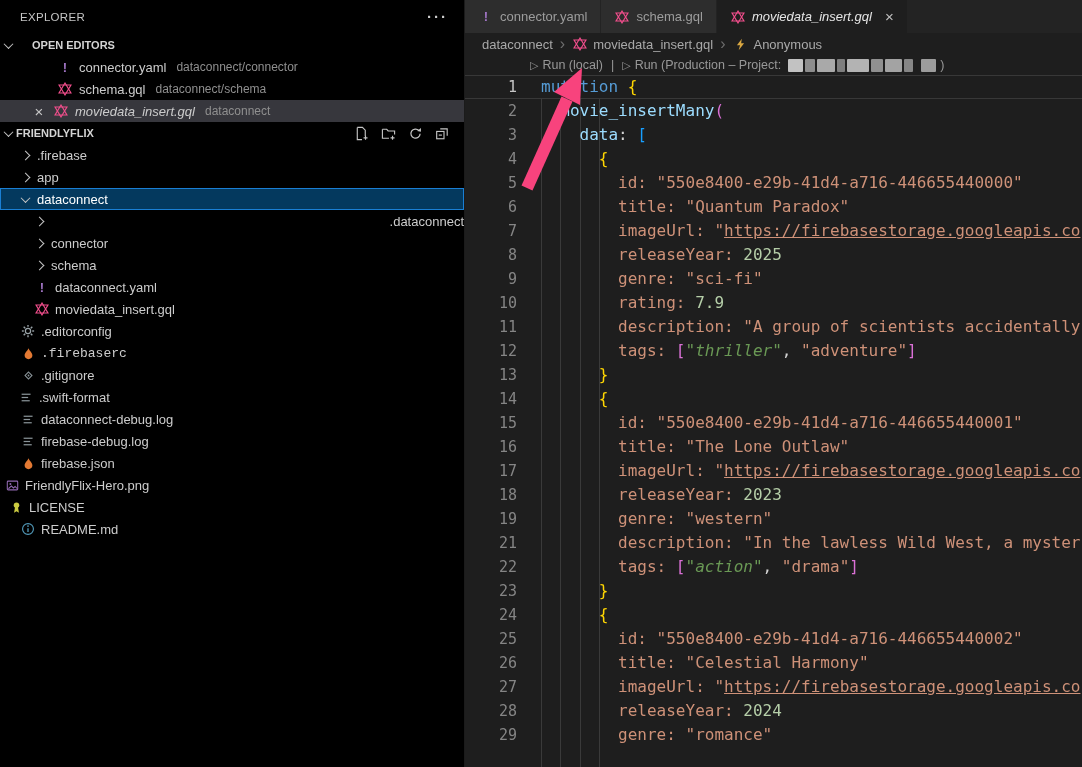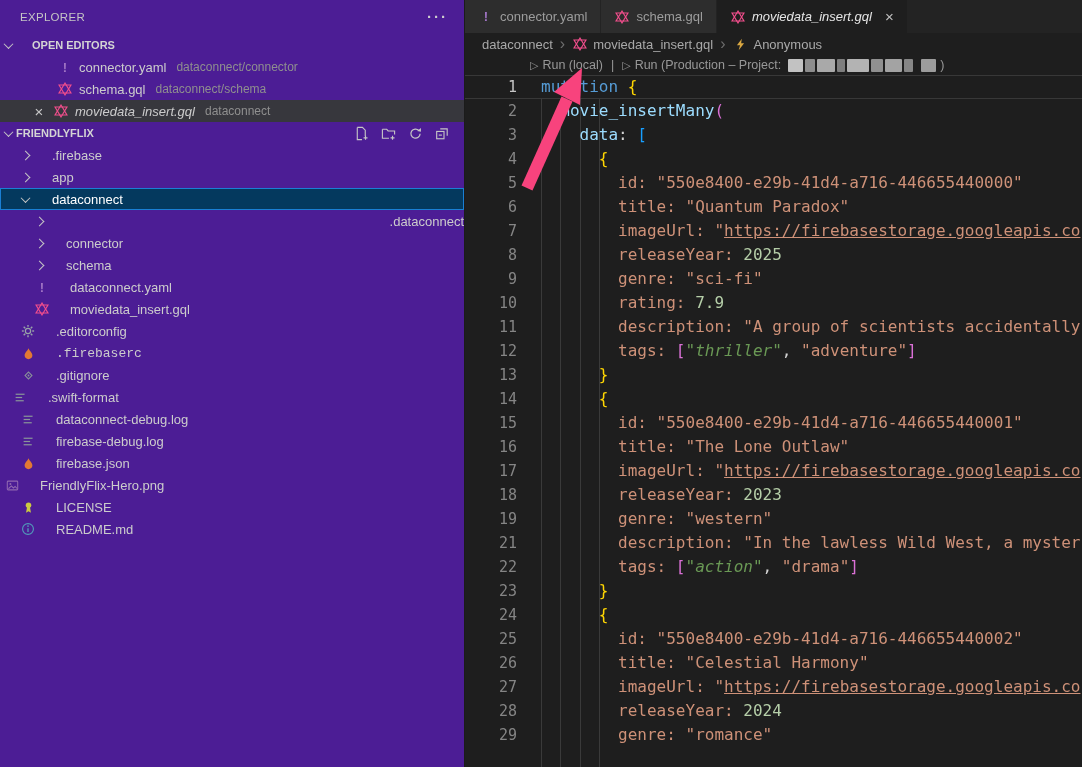--- a/index.html
+++ b/index.html
@@ -1,35 +1,35 @@
 <!DOCTYPE html>
 <html><head>
 <meta charset="utf-8">
 <style>
   html,body{margin:0;padding:0;background:#1e1e1e}
   body{width:1082px;height:767px;overflow:hidden;font-family:"Liberation Sans",sans-serif;color:#ccc;-webkit-font-smoothing:antialiased}
   .app{position:relative;width:1082px;height:767px;display:flex;overflow:hidden}
 
   
-  .sidebar{width:464px;flex:none;background:#4c1d95;position:relative;overflow:hidden;border-right:1px solid #1b1b1b}
+  .sidebar{width:464px;flex:none;background:#000000;position:relative;overflow:hidden;border-right:1px solid #1b1b1b}
   .sb-title{height:34px;display:flex;align-items:center;padding:0 16px 0 20px;font-size:11.5px;letter-spacing:.3px;color:#c5c5c5}
   .more{margin-left:auto;color:#cdcdcd;font-size:15px;font-weight:700;letter-spacing:2px;cursor:pointer;line-height:10px}
   .section-header{height:22px;display:flex;align-items:center;font-size:11px;font-weight:700;color:#d4d4d4;padding-left:5px}
   .proj-actions{margin-left:auto;display:flex;gap:12px;padding-right:14px;align-items:center}
   .act{display:inline-flex;cursor:pointer}
   .chev{display:inline-block;width:6px;height:6px;border-right:1.4px solid #c5c5c5;border-bottom:1.4px solid #c5c5c5;flex:none}
   .chev.right{transform:rotate(-45deg)}
   .chev.down{transform:rotate(45deg) translate(-1px,-1px)}
   .oe-row{height:22px;display:flex;align-items:center;font-size:13px;padding-left:57px;gap:6px;cursor:pointer;white-space:nowrap}
   .oe-row.sel{background:#37373d;padding-left:31px}
   .oe-close{width:16px;text-align:center;color:#c8c8c8;font-size:15px;flex:none}
   .fname{color:#cccccc}
   .ital .fname{font-style:italic}
   .fdesc{color:#8f8f8f;font-size:12px;margin-left:4px}
-  .tree-row{height:22px;display:flex;align-items:center;font-size:13px;color:#cccccc;gap:20px;cursor:pointer;white-space:nowrap}
+  .tree-row{height:22px;display:flex;align-items:center;font-size:13px;color:#cccccc;gap:5px;cursor:pointer;white-space:nowrap}
   .tree-row .chev{margin:0 3px 0 2px}
   .tree-row.sel{background:#04395e;box-shadow:inset 0 0 0 1px #1a7fd4;color:#fff}
   .icon{width:16px;display:inline-flex;justify-content:center;align-items:center;flex:none}
   .ticon{font-weight:700;font-size:13px;line-height:1}
 
   
   .editor{flex:1;position:relative;background:#1e1e1e;overflow:hidden;display:flex;flex-direction:column}
   .tabs{height:33px;display:flex;background:#232323;flex:none}
   .tab{display:flex;align-items:center;gap:6px;padding:0 13px;font-size:13px;background:#2d2d2d;color:#9d9d9d;margin-right:1px;cursor:pointer;white-space:nowrap}
   .tab.active{background:#1e1e1e;color:#e6e6e6}
@@ -205,21 +205,21 @@
         </div>
         <div class="tree-row" style="padding-left: 20px;">
           <span class="icon">
             <svg viewBox="0 0 16 16" width="13" height="13">
               <rect x="5" y="5" width="6" height="6" fill="none" stroke="#8a9499" stroke-width="1.3" transform="rotate(45 8 8)"></rect>
               <circle cx="8" cy="8" r="1.1" fill="#8a9499"></circle>
             </svg>
           </span>
           <span>.gitignore</span>
         </div>
-        <div class="tree-row" style="padding-left: 12px;">
+        <div class="tree-row" style="padding-left: 18px;">
           <span class="icon">
             <svg viewBox="0 0 16 16" width="13" height="13">
               <g stroke="#8a9499" stroke-width="1.5">
                 <line x1="2" y1="4" x2="13" y2="4"></line>
                 <line x1="2" y1="8" x2="10" y2="8"></line>
                 <line x1="2" y1="12" x2="12" y2="12"></line>
               </g>
             </svg>
           </span>
           <span>.swift-format</span>
@@ -259,21 +259,21 @@
         <div class="tree-row" style="padding-left: 4px;">
           <span class="icon">
             <svg viewBox="0 0 16 16" width="13" height="13">
               <rect x="1.6" y="2.6" width="12.8" height="10.8" rx="1" fill="none" stroke="#9068b0" stroke-width="1.3"></rect>
               <circle cx="5.4" cy="6.2" r="1.2" fill="#9068b0"></circle>
               <path d="M3 12l3.6-3.4 2.6 2.4 2-1.8 2.8 2.8" fill="none" stroke="#9068b0" stroke-width="1.3"></path>
             </svg>
           </span>
           <span>FriendlyFlix-Hero.png</span>
         </div>
-        <div class="tree-row" style="padding-left: 20px;">
+        <div class="tree-row" style="padding-left: 8px;">
           <span class="icon">
             <svg viewBox="0 0 16 16" width="13" height="13">
               <polygon points="6.2,7.5 5,14.6 8,12.6 11,14.6 9.8,7.5" fill="#cbcb41"></polygon>
               <circle cx="8" cy="5.2" r="3.4" fill="#cbcb41"></circle>
             </svg>
           </span>
           <span>LICENSE</span>
         </div>
         <div class="tree-row" style="padding-left: 20px;">
           <span class="icon">

